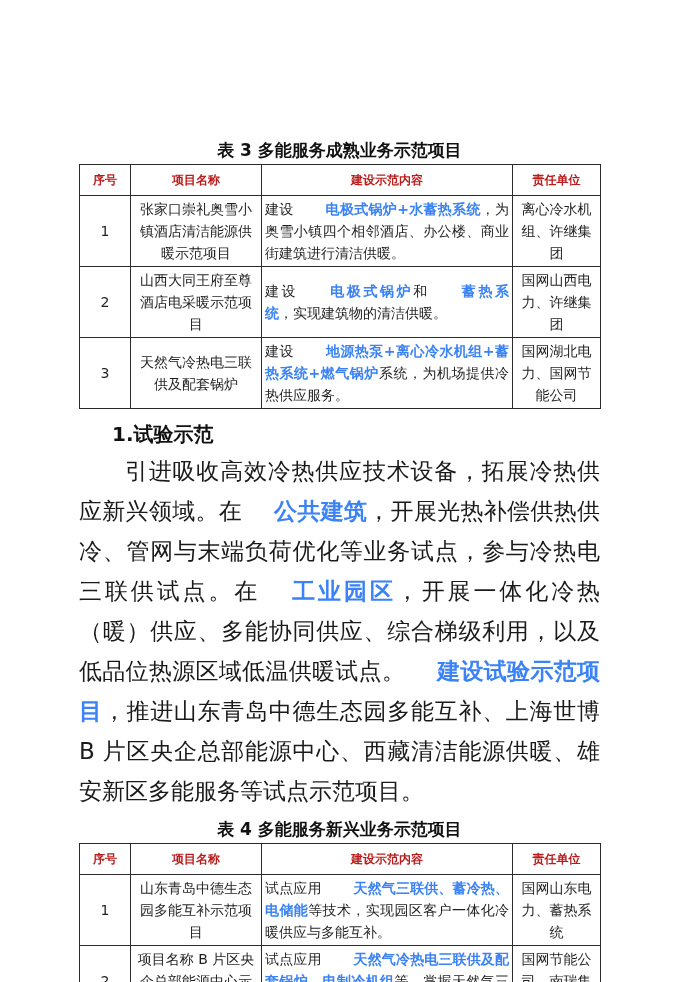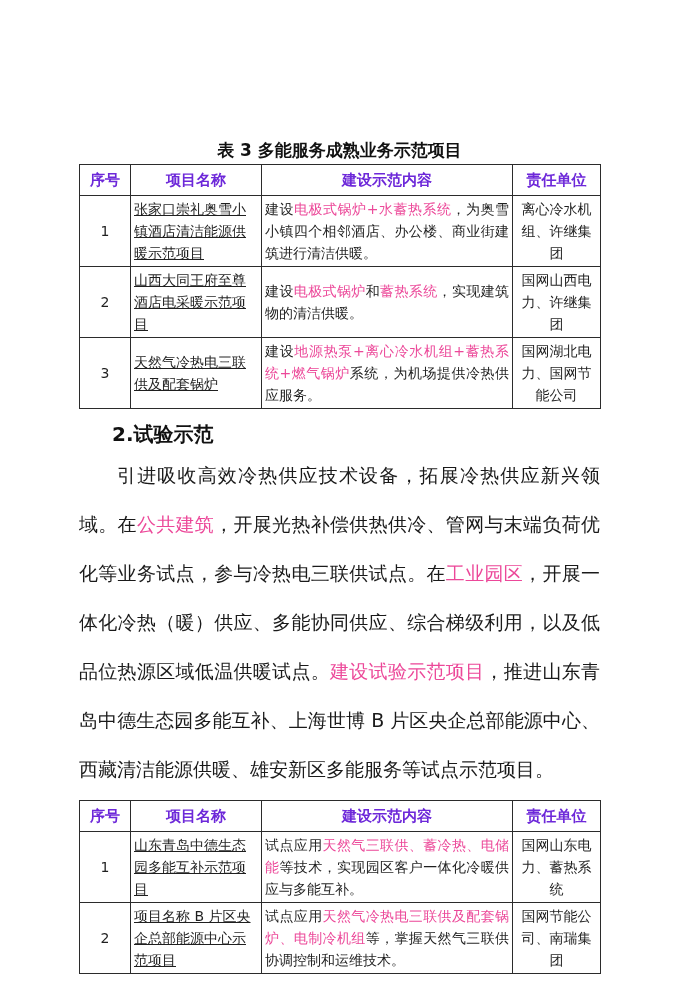--- a/index.html
+++ b/index.html
@@ -17,36 +17,36 @@
   }
   table.demo {
     width:521px; table-layout:fixed; border-collapse:collapse;
     font-size:14px; color:#1f1f1f;
   }
   table.demo th, table.demo td {
     border:1px solid #2b2b2b; padding:2px 3px; line-height:22px;
     vertical-align:middle; word-break:break-all; overflow-wrap:break-word;
   }
   table.demo th {
-    font-weight:bold; text-align:center; font-size:15px; height:26px; color:#6d28d9;
+    font-weight:bold; text-align:center; font-size:12px; height:26px; color:#b91c1c;
   }
   td.c-num  { text-align:center; }
-  td.c-name { text-align:left;text-decoration:underline; }
+  td.c-name { text-align:center; }
   td.c-cont { text-align:justify; }
   td.c-unit { text-align:center; }
 
   .sec-heading {
     font-size:20px; font-weight:bold; color:#111;
     margin:10px 0 0 0; padding-left:33px; line-height:30px;
   }
   .para {
-    font-size:19px; line-height:49px; text-align:justify;
+    font-size:23px; line-height:40px; text-align:justify;
     text-indent:2em; margin:2px 0 6px 0; color:#1a1a1a;
   }
-  .para b, td b { font-weight:normal; color:#ec4899; }
+  .para b, td b { font-weight:bold; color:#3b82f6;margin-left:32px; }
 
   .tbl-title.second { margin-top:4px; }
 </style>
 </head>
 <body>
 
 <div class="doc">
   <div class="content">
 
     <div class="tbl-title">表 3 多能服务成熟业务示范项目</div>
@@ -79,24 +79,25 @@
       </tr>
       <tr>
         <td class="c-num">3</td>
         <td class="c-name">天然气冷热电三联供及配套锅炉</td>
         <td class="c-cont">建设<b>地源热泵+离心冷水机组+蓄热系统+燃气锅炉</b>系统，为机场提供冷热供应服务。</td>
         <td class="c-unit">国网湖北电力、国网节能公司</td>
       </tr>
     </tbody>
       </table>
 
-    <div class="sec-heading">2.试验示范</div>
+    <div class="sec-heading">1.试验示范</div>
 
     <p class="para">引进吸收高效冷热供应技术设备，拓展冷热供应新兴领域。在<b>公共建筑</b>，开展光热补偿供热供冷、管网与末端负荷优化等业务试点，参与冷热电三联供试点。在<b>工业园区</b>，开展一体化冷热（暖）供应、多能协同供应、综合梯级利用，以及低品位热源区域低温供暖试点。<b>建设试验示范项目</b>，推进山东青岛中德生态园多能互补、上海世博 B 片区央企总部能源中心、西藏清洁能源供暖、雄安新区多能服务等试点示范项目。</p>
 
+    <div class="tbl-title second">表 4 多能服务新兴业务示范项目</div>
 
     <table class="demo">
       <colgroup>
         <col style="width:51px">
           <col style="width:131px">
           <col style="width:251px">
           <col style="width:88px">
       </colgroup>
       <tbody>
           <tr>

